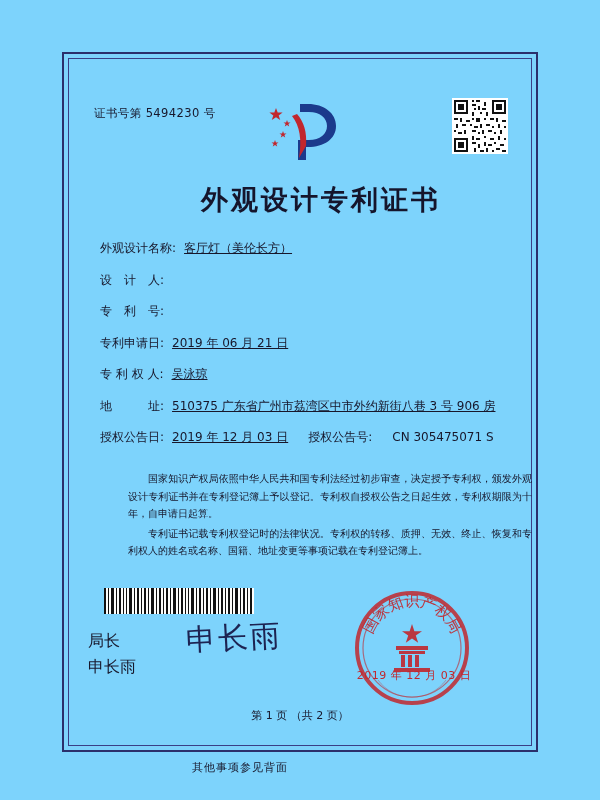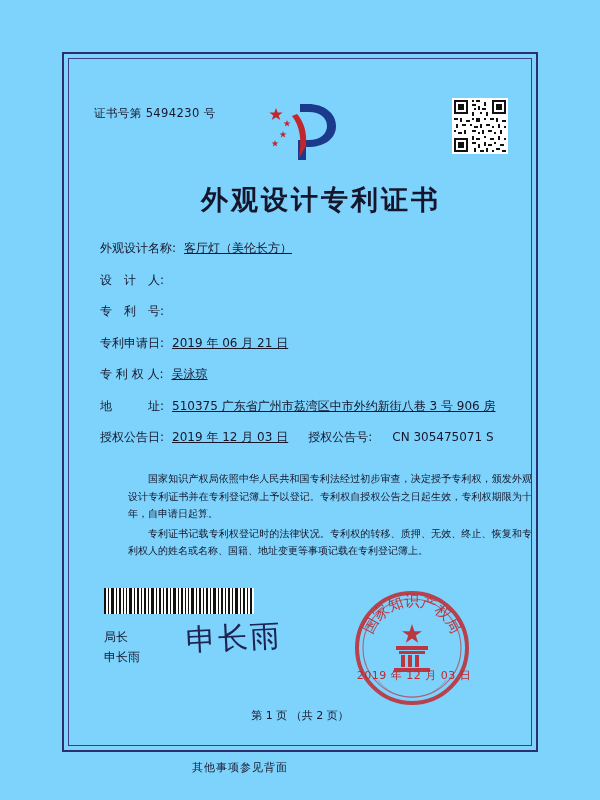--- a/index.html
+++ b/index.html
@@ -133,23 +133,23 @@
 
   .barcode {
     position: absolute;
     left: 104px;
     top: 588px;
     width: 150px;
     height: 26px;
   }
   .signblock {
     position: absolute;
-    left: 104px;
+    left: 88px;
     top: 628px;
-    font-size: 12px;
+    font-size: 16px;
     line-height: 1.65;
     color: #17172b;
   }
   .signature {
     position: absolute;
     left: 186px;
     top: 618px;
     font-family: "DejaVu Serif", serif;
     font-size: 30px;
     color: #1d2352;

